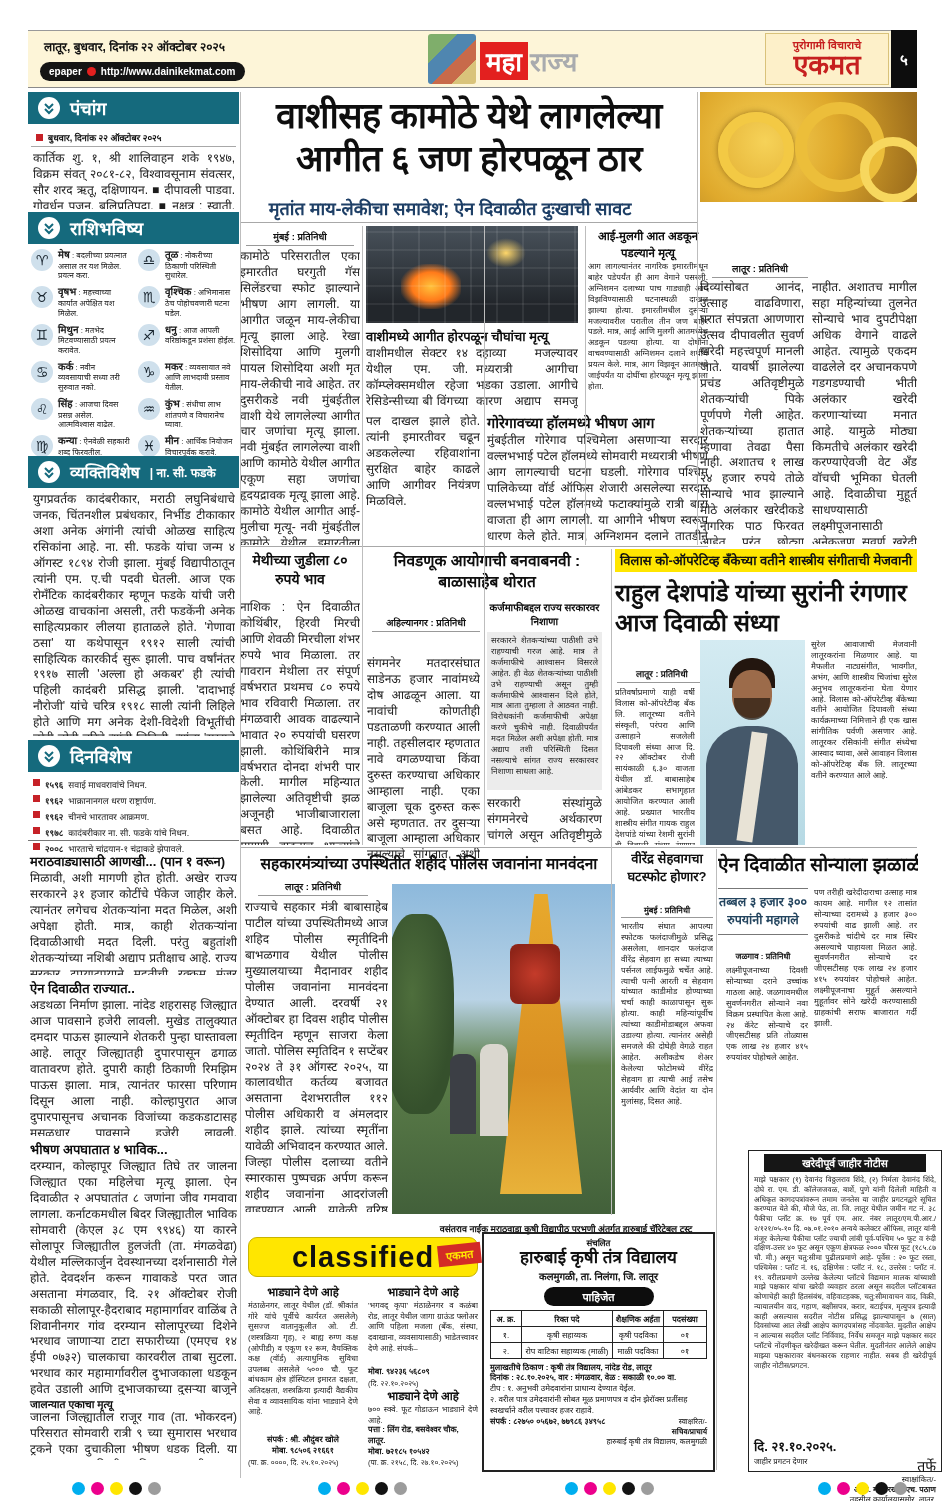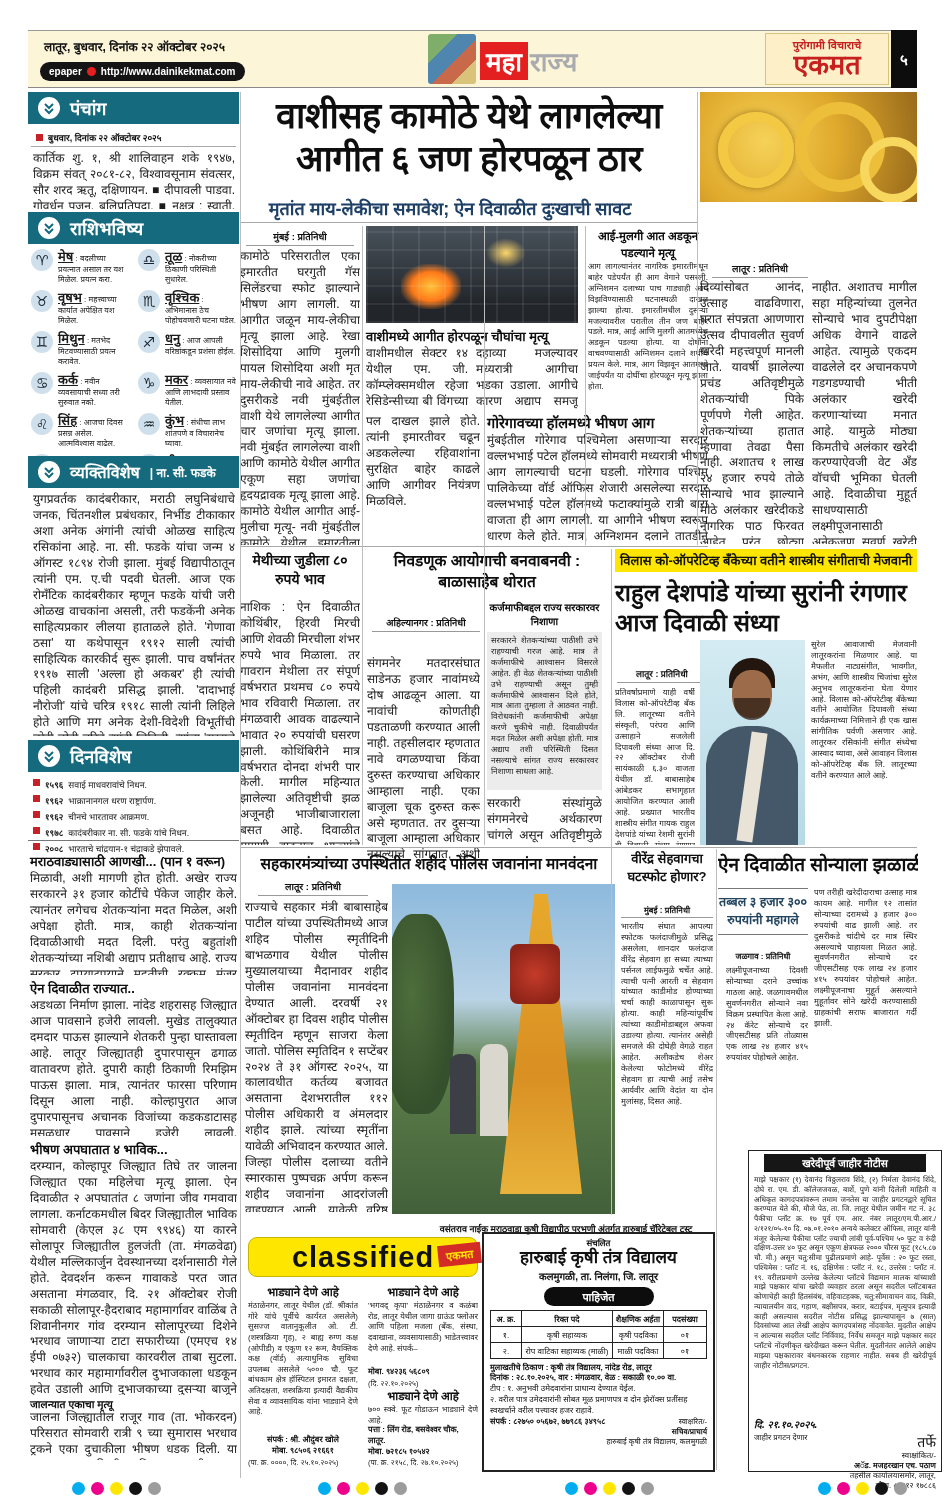--- a/index.html
+++ b/index.html
@@ -12,21 +12,21 @@
   .hline{position:absolute;height:1px;background:#a8a8a8;}
   .sechead{background:#156a7d;color:#fff;display:flex;align-items:center;gap:10px;padding:0 10px;height:32px;}
   .sechead .ttl{font-size:18px;font-weight:800;}
   .sechead .sub{font-size:12px;font-weight:700;}
   .cicon{width:22px;height:22px;border-radius:50%;background:#fff;display:flex;align-items:center;justify-content:center;flex:0 0 22px;}
   .redsq{display:inline-block;width:7px;height:7px;background:#c62127;margin-right:5px;flex:0 0 7px;}
   .rgrid{display:grid;grid-template-columns:1fr 1fr;column-gap:8px;row-gap:5px;}
   .rcell{display:flex;gap:5px;align-items:flex-start;}
   .ricon{width:22px;height:22px;border-radius:50%;background:#cfe0ec;color:#16222c;display:flex;align-items:center;justify-content:center;font-size:14px;flex:0 0 22px;}
   .rtx{font-size:7.9px;line-height:1.25;color:#1c1c1c;}
-  .rtx b{font-size:13px;text-decoration:underline;}
+  .rtx b{font-size:10px;}
   .dinrow{display:flex;align-items:flex-start;margin-bottom:4px;font-size:8.8px;color:#1c1c1c;}
   .dinrow .yr{font-weight:bold;margin-right:5px;}
   .photo{overflow:hidden;}
   .dotrow{position:absolute;display:flex;gap:6px;}
   .dot{width:13px;height:13px;border-radius:50%;}
   .dc{background:#00aeef}.dm{background:#ec008c}.dy{background:#ffe600}.dk{background:#131313}.dg{background:#9c9c9c}
   .adtitle{font-weight:800;font-size:11.5px;text-align:center;color:#111;margin-bottom:2px;}
   .adref{font-size:7.5px;color:#222;}
   table.vtab{border-collapse:collapse;width:100%;margin:4px 0;}
   table.vtab th,table.vtab td{border:1px solid #222;font-size:8px;padding:2px 2px;text-align:center;color:#111;}
@@ -327,21 +327,21 @@
     <div class="smallb">२. वरील पात्र उमेदवारांनी सोबत मूळ प्रमाणपत्र व दोन झेरॉक्स प्रतींसह स्वखर्चाने वरील पत्त्यावर हजर राहावे.</div>
     <div class="smallb" style="font-weight:bold;float:left;">संपर्क : ८२७५० ०५६७२, ७७९८६ ३४९५८</div>
     <div class="smallb" style="float:right;text-align:right;font-size:7.5px;">
       <span>स्वाक्षरित/-</span><br><span style="font-weight:bold;">सचिव/प्राचार्य</span><br><span>हारुबाई कृषी तंत्र विद्यालय,</span> <span>कलमुगळी</span>
     </div>
   </div>
 
   <div class="abs" style="left:748px;top:1150px;width:194px;height:322px;border:1.5px solid #222;padding:3px 5px;">
     <div style="background:#161616;color:#fff;font-size:10.5px;font-weight:800;text-align:center;padding:2px 0;margin:0 10px 3px;">खरेदीपूर्व जाहीर नोटीस</div>
     <div class="tx" style="font-size:7.4px;line-height:1.32;height:242px;">माझे पक्षकार (१) देवानंद विठ्ठलराव शिंदे, (२) निर्मला देवानंद शिंदे, दोघे रा. एम. डी. कॉलेजजवळ, बार्शे, पुणे यांनी दिलेली माहिती व अधिकृत कागदपत्रांवरून तमाम जनतेस या जाहीर प्रगटनद्वारे सूचित करण्यात येते की, मौजे पेठ, ता. जि. लातूर येथील जमीन गट नं. ३८ पैकीचा प्लॉट क्र. १७ पूर्व एम. आर. नंबर लातूर/एम.पी.आर./२/१२१/०५-१० दि. ०७.०१.२०१० अन्वये कलेक्टर ऑफिस, लातूर यांनी मंजूर केलेल्या पैकीचा प्लॉट ज्याची लांबी पूर्व-पश्चिम ५० फूट व रुंदी दक्षिण-उत्तर ४० फूट असून एकूण क्षेत्रफळ २००० चौरस फूट (१८५.८७ चौ. मी.) असून चतु:सीमा पुढीलप्रमाणे आहे- पूर्वेस : २० फूट रस्ता, पश्चिमेस : प्लॉट नं. १६, दक्षिणेस : प्लॉट नं. १८, उत्तरेस : प्लॉट नं. १९. वरीलप्रमाणे उल्लेख केलेल्या प्लॉटचे विद्यमान मालक यांच्याशी माझे पक्षकार यांचा खरेदी व्यवहार ठरला असून सदरील प्लॉटबाबत कोणाचेही काही हितसंबंध, वहिवाटहक्क, चतु:सीमावाचन वाद, विक्री, न्यायालयीन वाद, गहाण, बक्षीसपत्र, करार, बटाईपत्र, मृत्युपत्र इत्यादी काही असल्यास सदरील नोटीस प्रसिद्ध झाल्यापासून ७ (सात) दिवसांच्या आत लेखी आक्षेप कागदपत्रांसह नोंदवावेत. मुदतीत आक्षेप न आल्यास सदरील प्लॉट निर्विवाद, निर्वेध समजून माझे पक्षकार सदर प्लॉटचे नोंदणीकृत खरेदीखत करून घेतील. मुदतीनंतर आलेले आक्षेप माझ्या पक्षकारावर बंधनकारक राहणार नाहीत. सबब ही खरेदीपूर्व जाहीर नोटीस/प्रगटन.</div>
-    <div style="font-size:10px;font-weight:bold;color:#111;margin-top:0;font-style:italic;">दि. २१.१०.२०२५.</div>
+    <div style="font-size:13px;font-weight:bold;color:#111;margin-top:20px;">दि. २१.१०.२०२५.</div>
     <div style="display:flex;justify-content:space-between;margin-top:1px;">
       <span style="font-size:7.8px;color:#111;">जाहीर प्रगटन देणार</span>
       <span style="font-size:14px;color:#111;margin-left:40px;">तर्फे</span>
     </div>
     <div style="text-align:right;font-size:7.8px;color:#111;line-height:1.3;">
       <span>स्वाक्षांकित/-</span><br><b>अॅड. मजहरखान एच. पठाण</b><br><span>तहसील कार्यालयासमोर, लातूर,</span><br><span>मोबा. ८४२१२ १७८८६</span>
     </div>
   </div>
 
   <div class="vline" style="left:240px;top:92px;height:1386px;"></div>

